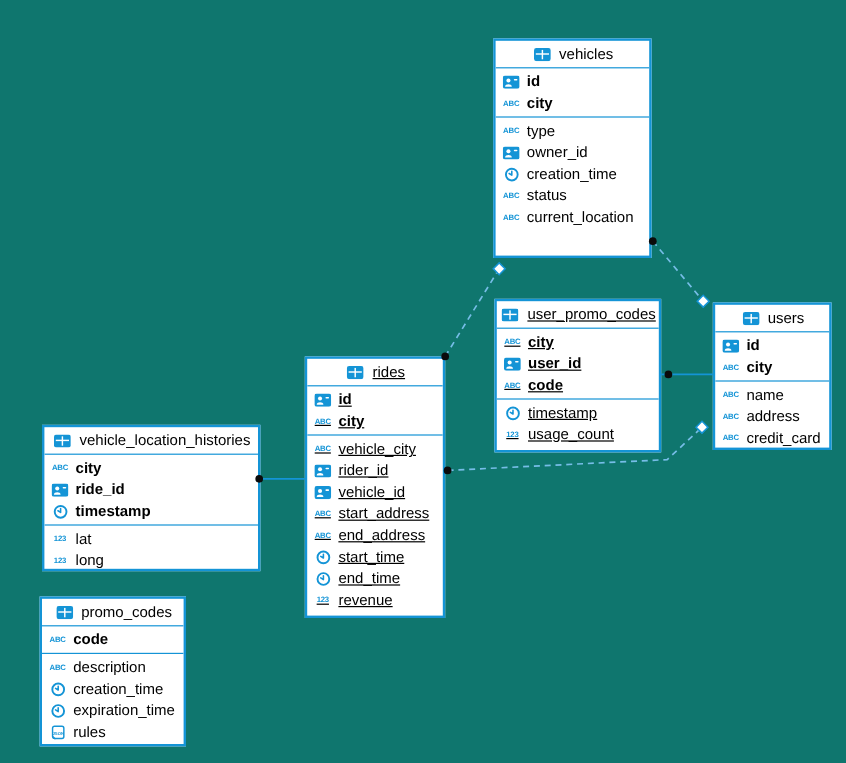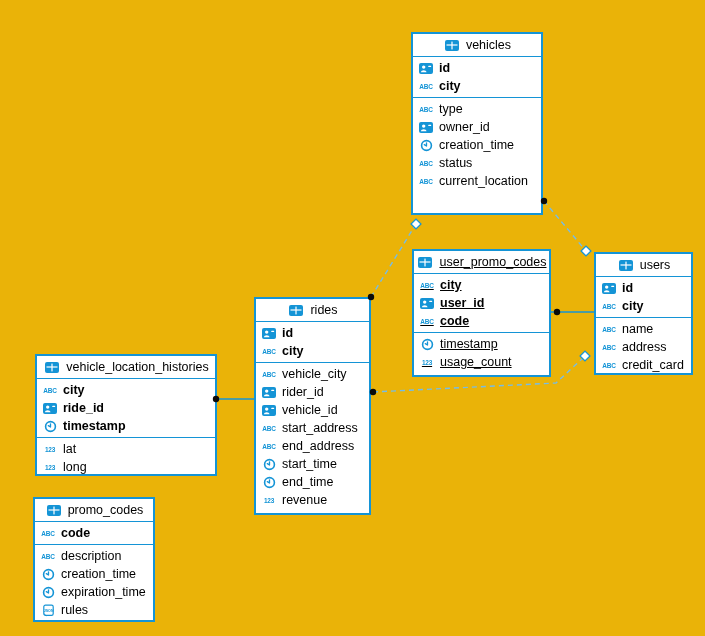--- a/index.html
+++ b/index.html
@@ -5,21 +5,21 @@
   :root{
     --blue:#1494d6;
     --dash:#76bde7;
     --dot:#0b0b0b;
     --text:#000000;
   }
   html,body{margin:0;padding:0;background:#ffffff;}
   #canvas{
     position:relative;
     width:705px;height:636px;
-    background:#eab308;
+    background:#0f766e;
     font-family:"Liberation Sans", sans-serif;
     color:var(--text);
     overflow:hidden;
   }
   #connections{
     position:absolute;left:0;top:0;width:705px;height:636px;
     pointer-events:none;
     z-index:3;
   }
   .tbl{
@@ -257,21 +257,21 @@
             <span>address</span>
           </div>
           <div class="row">
             <span class="icon">
               <span class="txticon">ABC</span>
             </span>
             <span>credit_card</span>
           </div>
         </div>
       </div>
-      <div class="tbl" style="left: 254px; top: 297px; width: 117px; height: 218px;">
+      <div class="tbl" style="left: 254px; top: 297px; width: 117px; height: 218px; text-decoration: underline;">
         <div class="hdr">
           <span class="icon">
             <svg width="14" height="11" viewBox="0 0 14 11">
               <rect width="14" height="11" rx="2" fill="#1494d6"></rect>
               <rect x="1.5" y="4.4" width="11" height="1.2" fill="#fff"></rect>
               <rect x="6.4" y="1.6" width="1.2" height="7.8" fill="#fff"></rect>
             </svg>
           </span>
           <span>rides</span>
         </div>

